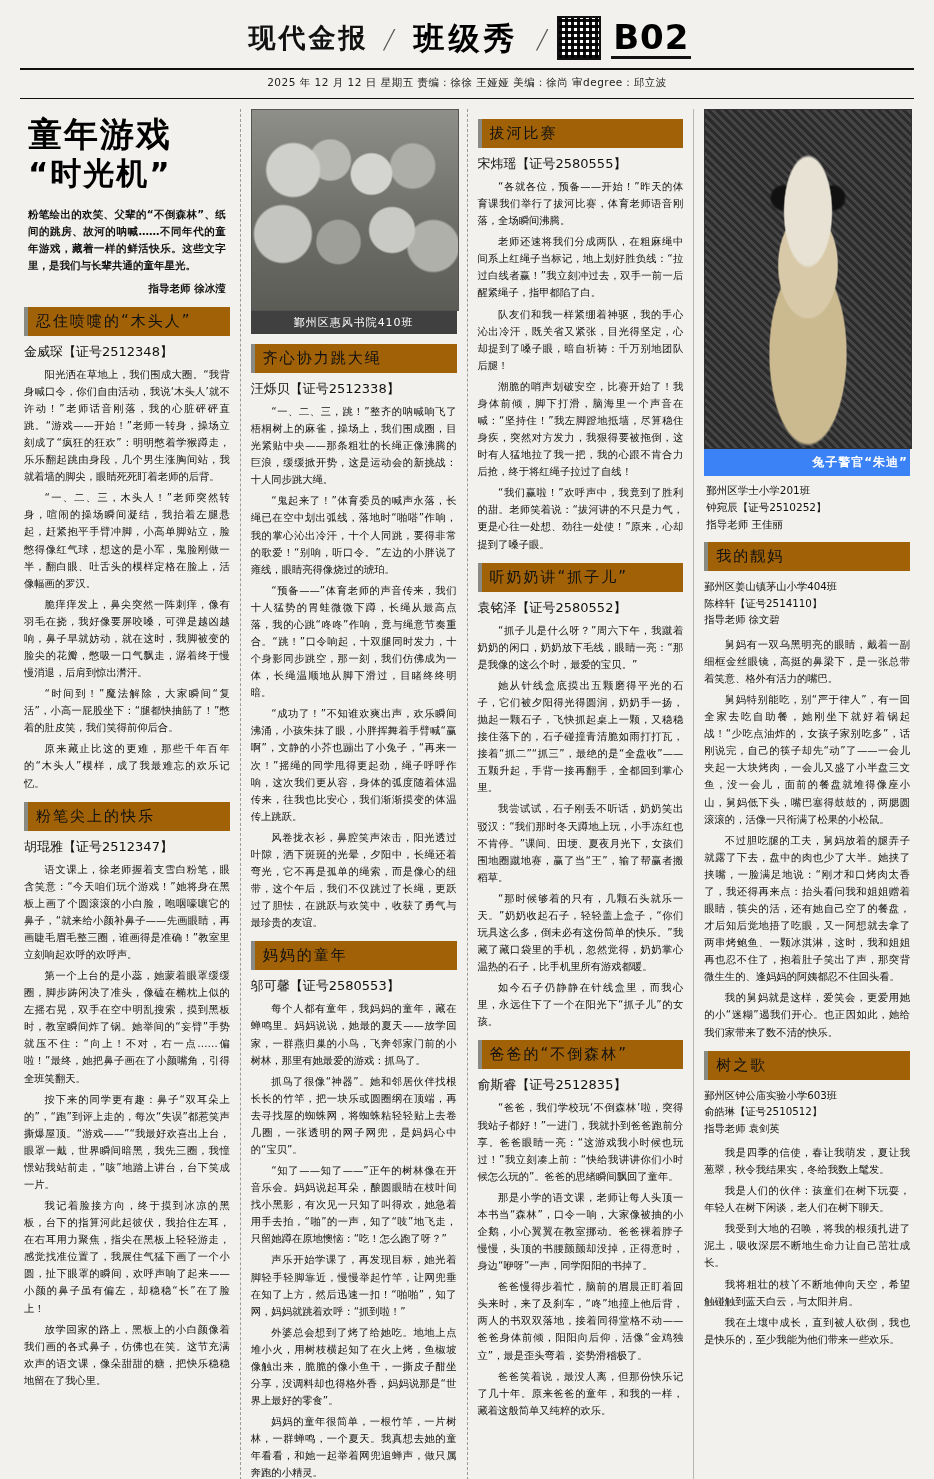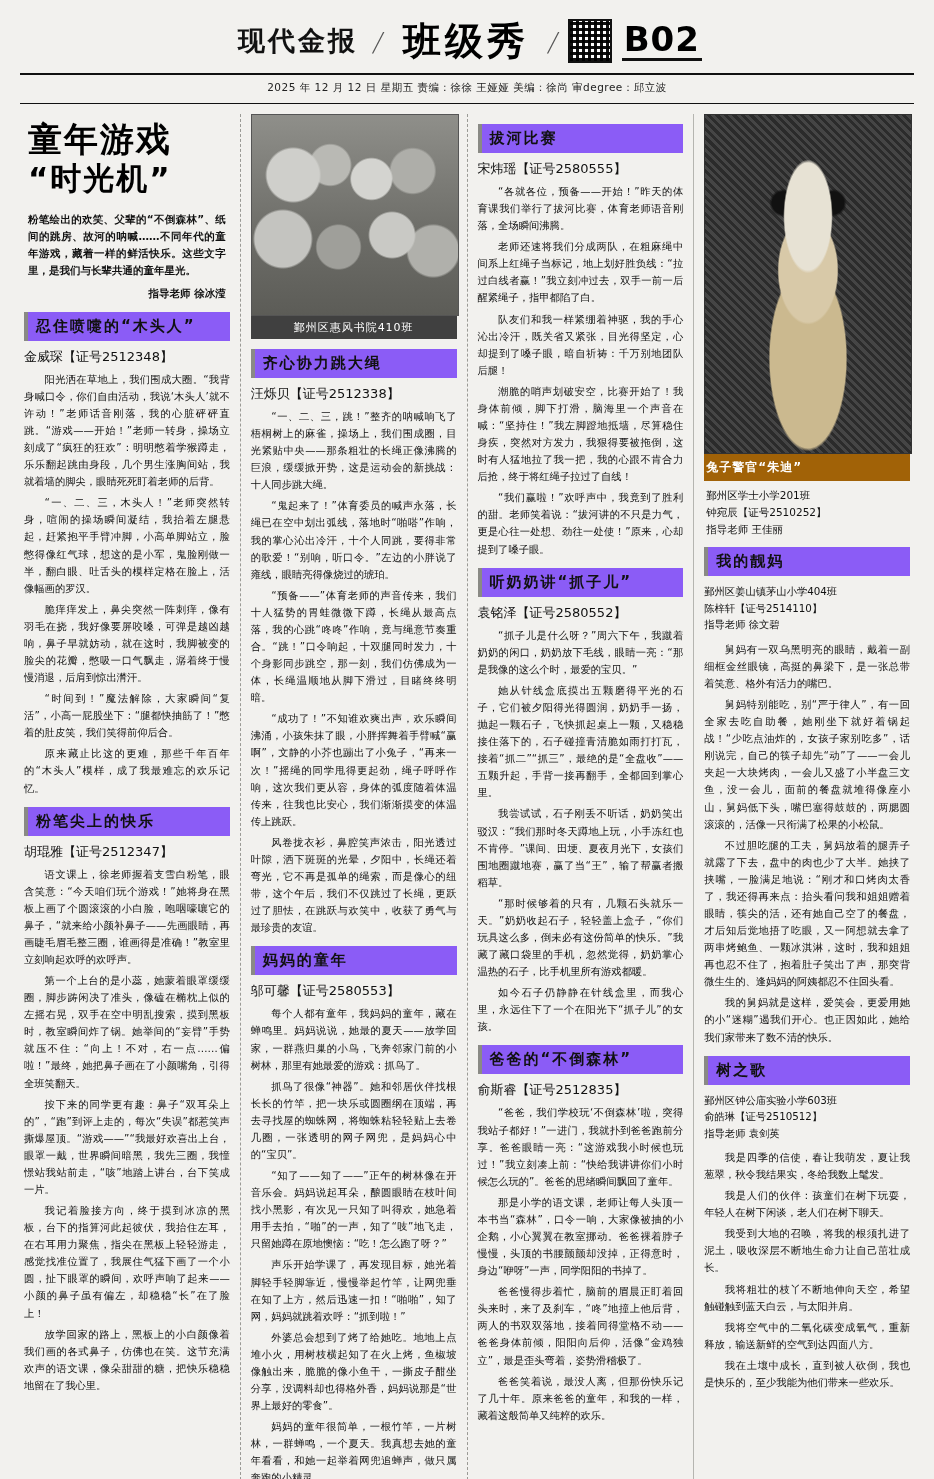--- a/index.html
+++ b/index.html
@@ -14,21 +14,21 @@
   .masthead-row{
     display:flex;align-items:center;justify-content:center;gap:10px;
     padding-bottom:2px;
   }
   .paper-name{
     font-size:27px;font-weight:bold;letter-spacing:3px;color:#111;
     font-family:"DejaVu Sans",sans-serif;padding:0 6px 2px 6px;
   }
   .slash{font-size:26px;color:#555;font-weight:300;transform:skewX(-12deg);}
   .section-name{
-    font-size:38px;font-weight:bold;letter-spacing:4px;color:#000;
+    font-size:31px;font-weight:bold;letter-spacing:4px;color:#000;
     padding:0 10px 0 10px;
   }
   .qr{
     width:40px;height:40px;background:
       repeating-linear-gradient(0deg,#111 0 3px,#fff 3px 6px),
       repeating-linear-gradient(90deg,#111 0 3px,transparent 3px 6px);
     background-blend-mode:multiply;border:2px solid #111;margin-bottom:2px;
   }
   .page-code{
     font-size:34px;font-weight:bold;letter-spacing:1px;color:#000;
@@ -82,27 +82,27 @@
     background:
       radial-gradient(ellipse at 50% 30%,#e7e2d4 0 16%,transparent 17%),
       radial-gradient(circle at 38% 26%,#111 0 4%,transparent 5%),
       radial-gradient(circle at 62% 26%,#111 0 4%,transparent 5%),
       radial-gradient(ellipse at 50% 46%,#d8c9a8 0 20%,transparent 21%),
       radial-gradient(ellipse at 50% 72%,#cbb98f 0 26%,transparent 27%),
       repeating-linear-gradient(45deg,#2b2b2b 0 3px,#454545 3px 6px),
       linear-gradient(180deg,#1d1d1d,#2e2e2e);
   }
   .art-cap{
-    background:#a16207;color:#fff;font-size:12px;text-align:left;
+    background:#3b82f6;color:#fff;font-size:12px;text-align:right;
     padding:5px 2px;letter-spacing:1px;font-weight:bold;
   }
   .art-meta{font-size:10.5px;line-height:1.6;margin:6px 2px 10px 2px;color:#111;}
   .sub-head{
-    background:#8b5cf6;border-left:4px solid #8a8a85;
-    font-size:15px;font-weight:bold;letter-spacing:2px;color:#111;
+    background:#a16207;border-left:4px solid #8a8a85;
+    font-size:15px;font-weight:normal;letter-spacing:2px;color:#111;
     padding:5px 8px;margin:10px 0 7px 0;
   }
   .byline{font-size:13px;color:#111;margin:1px 0 5px 0;text-align:left;}
   p.body{
     font-size:10.3px;line-height:1.66;color:#111;text-align:justify;
     margin:0 0 4px 0;text-indent:2em;
   }
   .meta{font-size:10.3px;line-height:1.6;color:#111;margin:2px 0 8px 0;}
 </style>
 </head>
@@ -220,18 +220,17 @@
       <p class="body">我的舅妈就是这样，爱笑会，更爱用她的小“迷糊”遏我们开心。也正因如此，她给我们家带来了数不清的快乐。</p>
 
       <div class="sub-head">树之歌</div>
       <div class="meta" style="white-space:pre-line">鄞州区钟公庙实验小学603班
 俞皓琳【证号2510512】
 指导老师 袁剑英</div>
       <p class="body">我是四季的信使，春让我萌发，夏让我葱翠，秋令我结果实，冬给我数上髦发。</p>
       <p class="body">我是人们的伙伴：孩童们在树下玩耍，年轻人在树下闲谈，老人们在树下聊天。</p>
       <p class="body">我受到大地的召唤，将我的根须扎进了泥土，吸收深层不断地生命力让自己茁壮成长。</p>
       <p class="body">我将粗壮的枝丫不断地伸向天空，希望触碰触到蓝天白云，与太阳并肩。</p>
-      <p class="body">我将空气中的二氧化碳变成氧气，重新释放，输送新鲜的空气到达四面八方。</p>
       <p class="body">我在土壤中成长，直到被人砍倒，我也是快乐的，至少我能为他们带来一些欢乐。</p>
     </div>
 
   </div>
 </div>
 
 </body></html>

